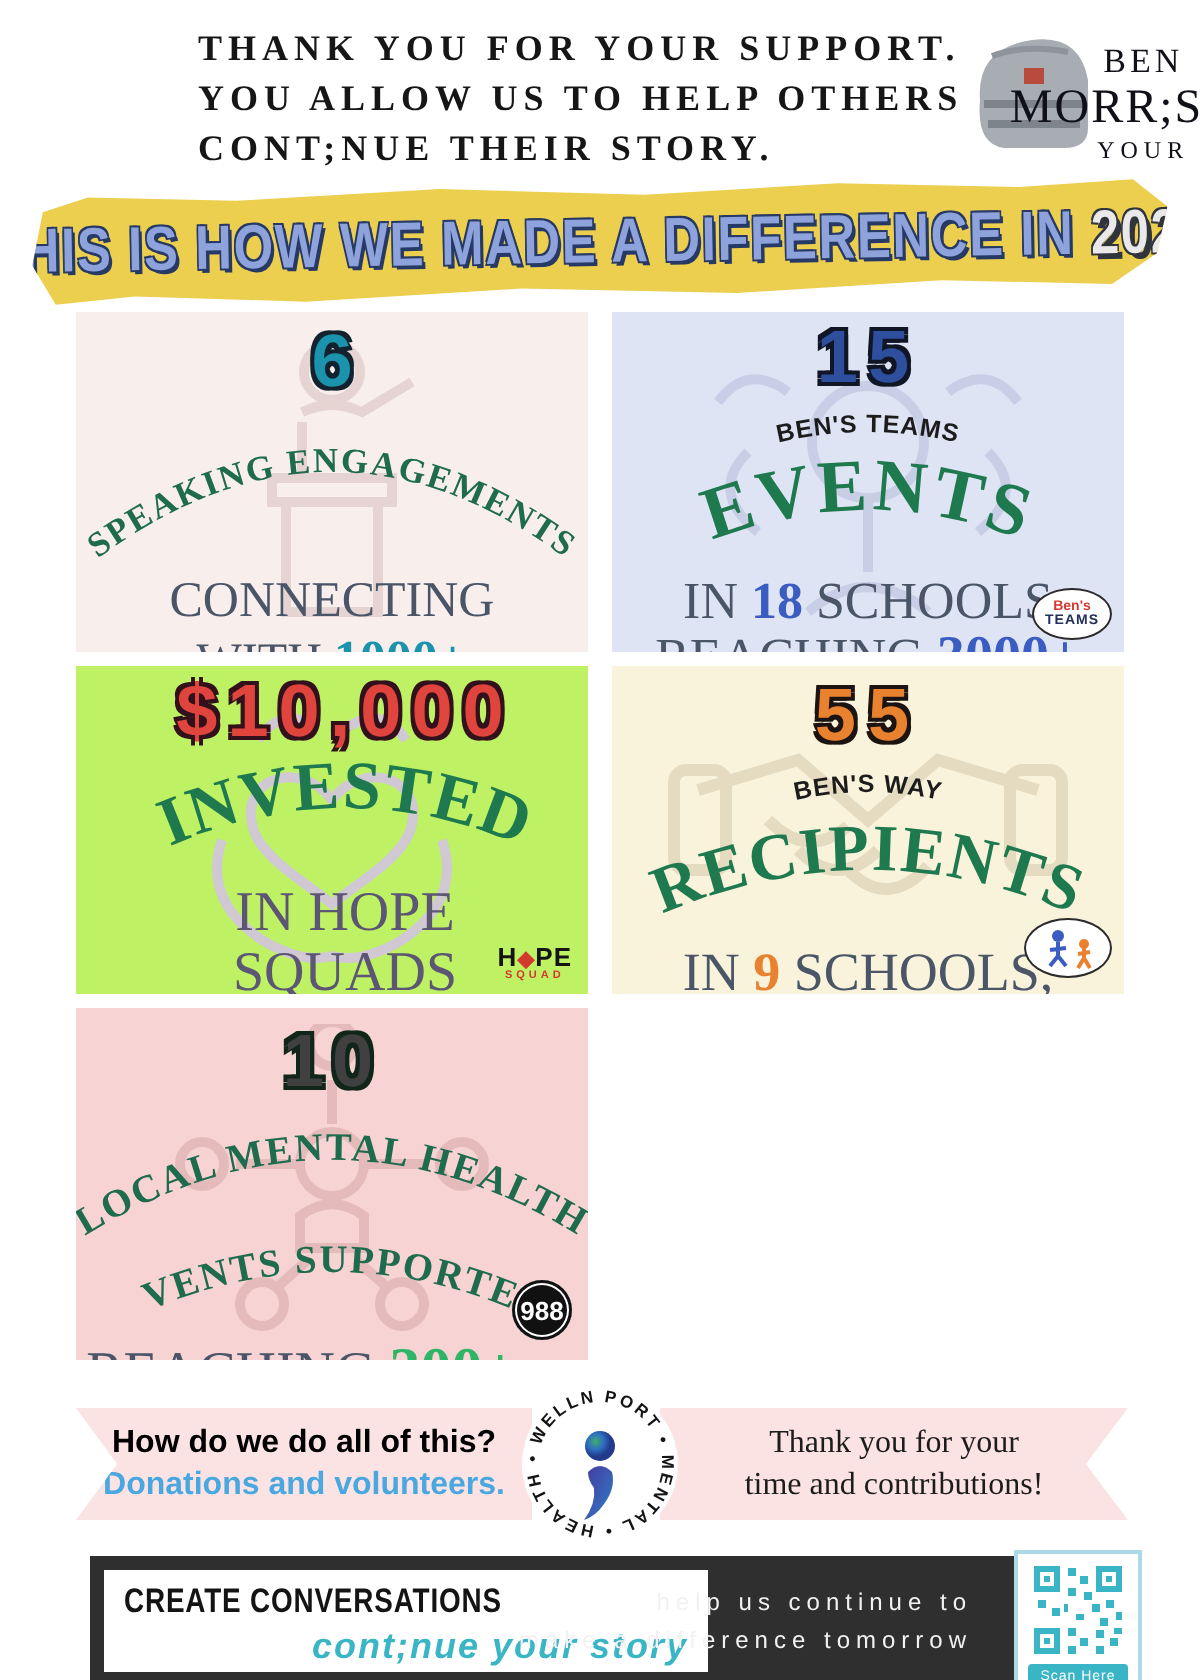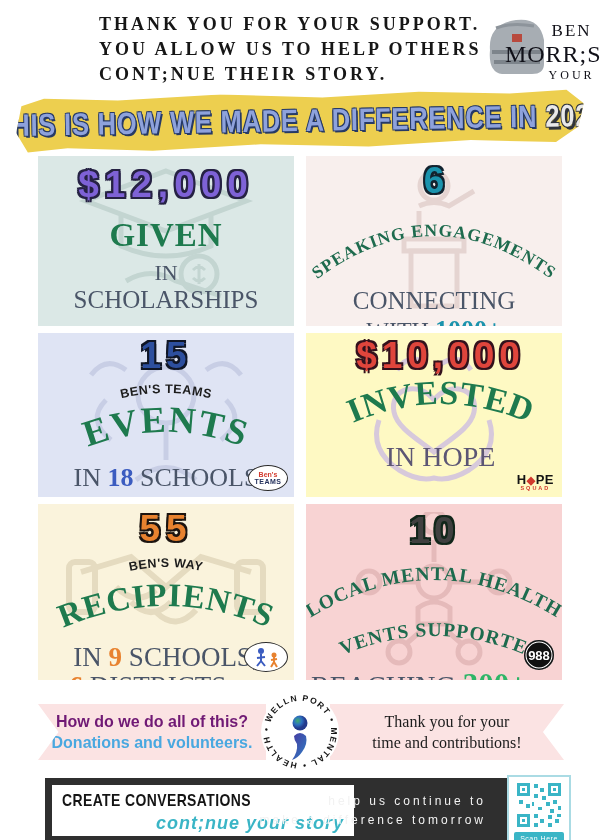--- a/index.html
+++ b/index.html
@@ -38,21 +38,21 @@
           grid-template-rows:170px 164px 176px; gap:7px 12px; }
   .card { position:relative; overflow:hidden; display:flex; flex-direction:column;
           align-items:center; text-align:center; }
   .card .wm { position:absolute; inset:0; display:flex; align-items:center;
               justify-content:center; z-index:0; }
   .card > .content { position:relative; z-index:1; width:100%; display:flex;
                      flex-direction:column; align-items:center; }
   .c-scholarships { background:#dbe8e6; }
   .c-speaking     { background:#f8efed; }
   .c-teams        { background:#dfe4f4; }
-  .c-hope         { background:#fef9c3;padding-left:13px; }
+  .c-hope         { background:#bef264;padding-left:13px; }
   .c-way          { background:#faf3dc; }
   .c-mental       { background:#f8d3d3; }
 
   .big-num { font-weight:700; font-size:37px; line-height:1.05; }
   .outline-purple { color:#7e62d6; letter-spacing:6px;
     text-shadow:-2px -2px 0 #262244,2px -2px 0 #262244,-2px 2px 0 #262244,2px 2px 0 #262244,
                  0 -2px 0 #262244,0 2px 0 #262244,-2px 0 0 #262244,2px 0 0 #262244; }
   .outline-teal { color:#1b93ad;
     text-shadow:-2px -2px 0 #12222e,2px -2px 0 #12222e,-2px 2px 0 #12222e,2px 2px 0 #12222e; }
   .outline-navy { color:#2d4f9e; letter-spacing:5px;
@@ -92,21 +92,21 @@
                box-shadow:inset 0 0 0 1.5px #111, inset 0 0 0 2.5px #fff; z-index:2; }
 
   
   .ribbon-row { position:relative; margin-top:12px; height:80px; }
   .ribbon { position:absolute; top:12px; height:56px; background:#fbe3e3;
             display:flex; flex-direction:column; align-items:center; justify-content:center; }
   .ribbon-left  { left:38px;  width:228px;
             clip-path:polygon(0 0,100% 0,100% 100%,0 100%,9% 50%); }
   .ribbon-right { right:36px; width:234px;
             clip-path:polygon(0 0,100% 0,91% 50%,100% 100%,0 100%); }
-  .rq { font-weight:700; font-size:16px; color:#701a75; }
+  .rq { font-weight:700; font-size:16px; color:#000000; }
   .ra { font-weight:700; font-size:16px; color:#49a8e0; margin-top:3px; }
   .rt { font-family:"Liberation Serif", serif; font-size:16px; color:#1c1c1c; line-height:21px; }
   .seal { position:absolute; left:50%; top:0; transform:translateX(-50%); width:80px; height:80px; }
 
   
   .footer { position:relative; margin:6px 36px 0 45px; height:65px; background:#2f2f2f; }
   .convo-box { position:absolute; left:7px; top:7px; bottom:7px; width:302px;
                background:#ffffff; padding:6px 10px 0 10px; }
   .convo-head { font-weight:700; font-size:17px; color:#141414; letter-spacing:0.5px;
                 display:inline-block; transform:scaleX(0.82); transform-origin:left; white-space:nowrap; }
@@ -157,37 +157,20 @@
 <div class="banner-wrap">
   <div class="banner">
     <span class="banner-text">
       <span>THIS IS HOW WE MADE A DIFFERENCE IN</span><span class="banner-year">2024</span>
     </span>
   </div>
 </div>
 
 <div class="grid">
 
-  <div class="card c-scholarships">
-    <div class="wm">
-      <svg width="190" height="150" viewBox="0 0 190 150" fill="none" stroke="#b9cdc9" stroke-width="5" opacity="0.7">
-        <polygon points="95,5 175,35 95,65 15,35"></polygon>
-        <path d="M50 50 L50 80 Q95 100 140 80 L140 50"></path>
-        <circle cx="128" cy="108" r="18"></circle>
-          <path d="M128 98 L128 118 M122 104 Q128 98 134 104 M122 112 Q128 118 134 112" stroke-width="3"></path>
-        <path d="M55 115 Q80 100 105 115 L150 130"></path>
-      </svg>
-    </div>
-    <div class="content" style="padding-top:10px;">
-      <div class="big-num outline-purple">$12,000</div>
-      <div class="serif-green" style="font-size:33px; margin-top:12px; letter-spacing:1px;">GIVEN</div>
-      <div class="serif-slate" style="font-size:22px; margin-top:6px;">IN</div>
-      <div class="serif-slate" style="font-size:25px;">SCHOLARSHIPS</div>
-    </div>
-  </div>
 
   <div class="card c-speaking">
     <div class="wm">
       <svg width="150" height="160" viewBox="0 0 150 160" fill="none" stroke="#e3d2cf" stroke-width="5" opacity="0.9">
         <circle cx="75" cy="25" r="14"></circle>
         <path d="M60 45 Q75 38 90 45 L115 30 M60 50 L60 75"></path>
         <rect x="45" y="78" width="60" height="12"></rect>
         <rect x="52" y="90" width="46" height="55"></rect>
       </svg>
     </div>
@@ -263,20 +246,21 @@
       <div class="big-num outline-red">$10,000</div>
       <svg class="arc" width="256" height="56" viewBox="0 0 256 56" style="margin-top:6px;">
         <defs>
             <path id="arc-hope" d="M 14 54 Q 128 -10 242 54" fill="none"></path>
           </defs>
         <text font-family="Liberation Serif, serif" font-weight="700" font-size="34" fill="#1e7a4e" letter-spacing="1">
           <textPath href="#arc-hope" startOffset="50%" text-anchor="middle">INVESTED</textPath>
         </text>
       </svg>
       <div class="serif-plum" style="font-size:28px; margin-top:4px; line-height:30px;">IN HOPE</div>
+      <div class="serif-plum" style="font-size:28px; line-height:30px;">SQUADS</div>
     </div>
     <div class="hope-logo">
       <div class="hope-main">
         <span>H</span><span class="diamond">◆</span><span>PE</span>
       </div>
       <div class="hope-sub">SQUAD</div>
     </div>
   </div>
 
   <div class="card c-way">

